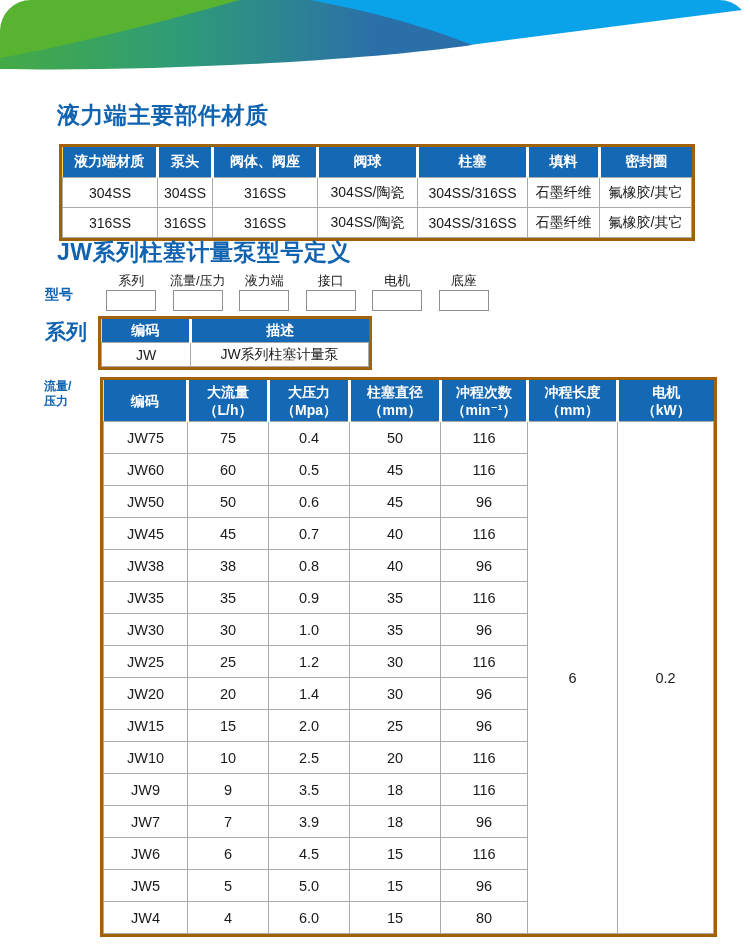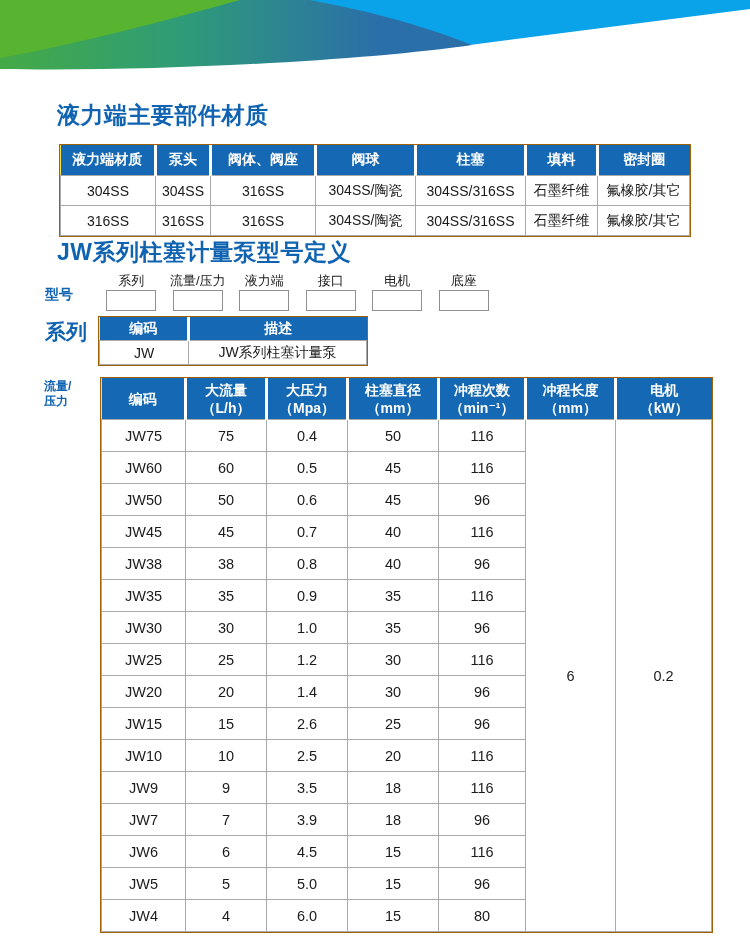--- a/index.html
+++ b/index.html
@@ -1,23 +1,23 @@
 <!DOCTYPE html>
 <html><head>
 <meta charset="utf-8">
 <style>
   html,body{margin:0;padding:0;background:#fff;}
   .page{position:relative;width:750px;height:948px;background:#ffffff;overflow:hidden;
-        font-family:"Liberation Sans","DejaVu Sans",sans-serif;}
+        font-family:"Liberation Sans","DejaVu Sans",sans-serif;border-radius:31px;}
   .banner{position:absolute;left:0;top:0;display:block;}
   .sec-title{position:absolute;margin:0;font-size:23px;font-weight:bold;color:#1063b1;letter-spacing:0.5px;}
   #title1{left:57px;top:100px;}
   #title2{left:57px;top:237px;}
 
-  .tblwrap{position:absolute;border:1px solid #a16207;background:#fde047;}
+  .tblwrap{position:absolute;border:3px solid #a16207;background:#fde047;}
   table{border-collapse:collapse;table-layout:fixed;}
   th{background:#1568b3;color:#ffffff;font-size:14px;font-weight:bold;text-align:center;padding:0;border:none;}
   th + th{border-left:3px solid #ffffff;}
   td{border:1px solid #a9a9a9;font-size:14px;color:#1a1a1a;text-align:center;padding:0;background:#fff;}
   tbody tr:first-child td{border-top:1px solid #a9a9a9;}
 
   #wrap1{left:59px;top:144px;}
   .tbl1 th{height:30px;}
   .tbl1 td{height:29px;}
 
@@ -278,21 +278,21 @@
           <tr>
             <td>JW20</td>
             <td>20</td>
             <td>1.4</td>
             <td>30</td>
             <td>96</td>
           </tr>
           <tr>
             <td>JW15</td>
             <td>15</td>
-            <td>2.6</td>
+            <td>2.0</td>
             <td>25</td>
             <td>96</td>
           </tr>
           <tr>
             <td>JW10</td>
             <td>10</td>
             <td>2.5</td>
             <td>20</td>
             <td>116</td>
           </tr>

